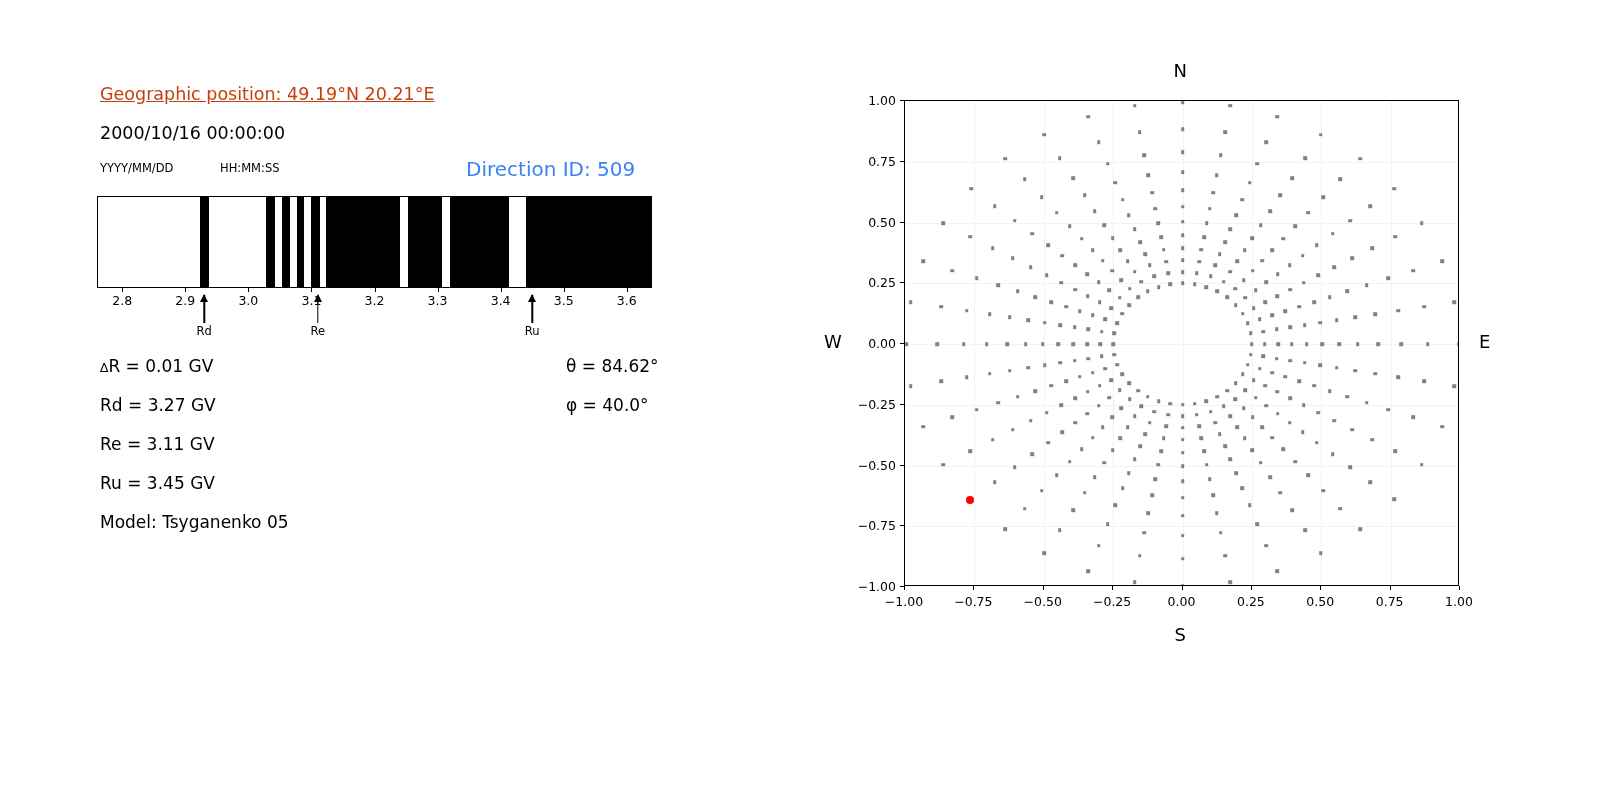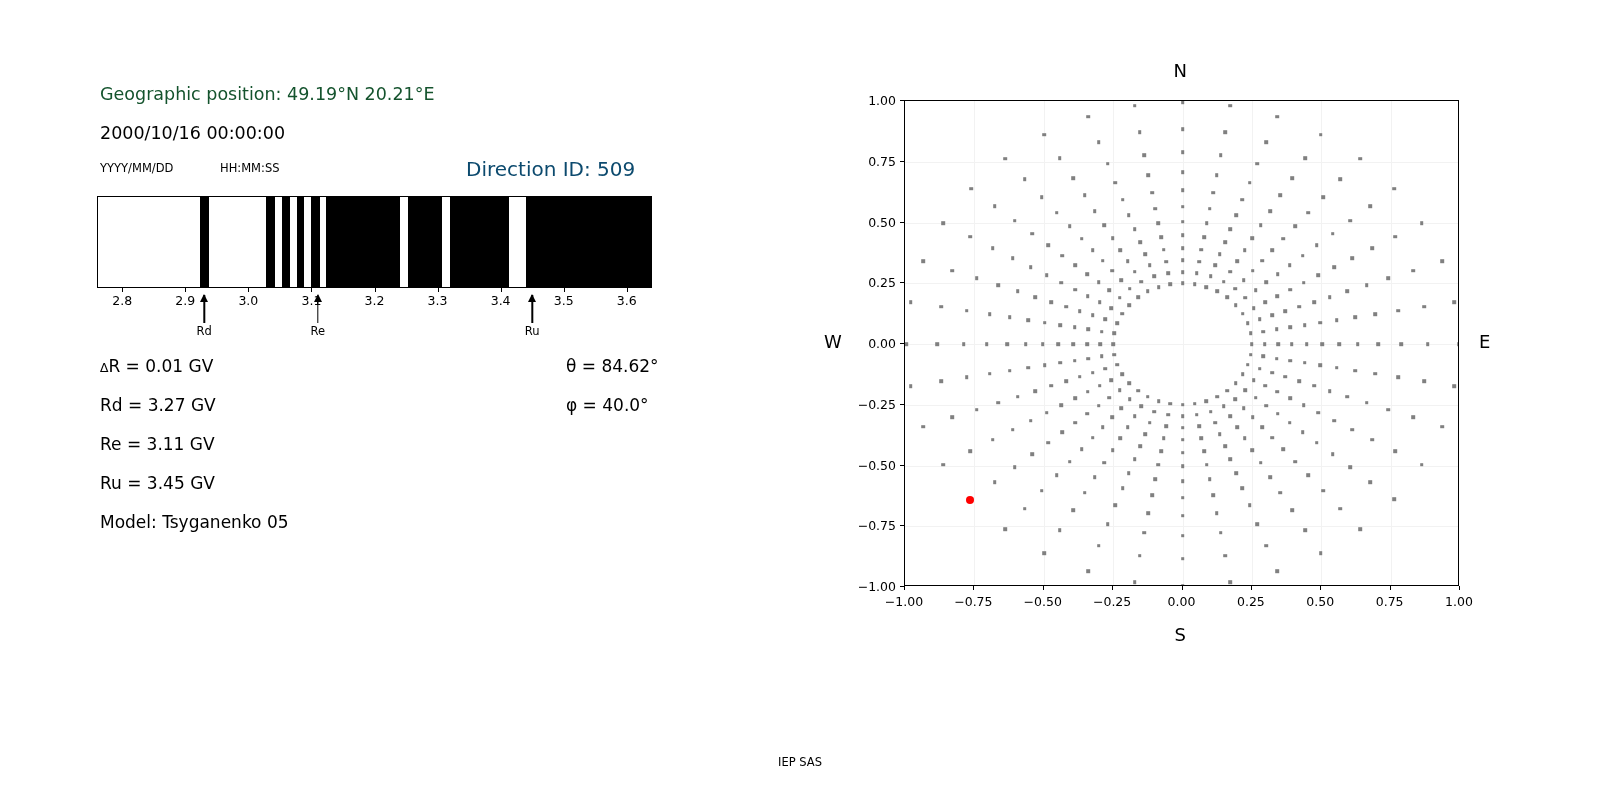--- a/index.html
+++ b/index.html
@@ -14,37 +14,37 @@
     height: 800px;
     background: #ffffff;
     overflow: hidden;
   }
 
   
   #left-panel { position: absolute; left: 0; top: 0; width: 800px; height: 660px; }
 
   .geo-line {
     position: absolute; left: 100px; top: 84px;
-    font-size: 17.5px; color: #14532d;
+    font-size: 17.5px; color: #c2410c; text-decoration: underline;
   }
   .datetime-line {
     position: absolute; left: 100px; top: 123px;
     font-size: 17.5px; color: #000;
   }
   .fmt-date {
     position: absolute; left: 100px; top: 161px;
     font-size: 11.5px; color: #000;
   }
   .fmt-time {
     position: absolute; left: 220px; top: 161px;
     font-size: 11.5px; color: #000;
   }
   .direction-id {
     position: absolute; left: 466px; top: 157px;
-    font-size: 20px; color: #0c4a6e; white-space: nowrap;
+    font-size: 20px; color: #3b82f6; white-space: nowrap;
   }
 
   
   #penumbra-wrap {
     position: absolute;
     left: 97px; top: 196px;
     width: 555px; height: 92px;
   }
   #penumbra-bar {
     position: absolute; left: 0; top: 0;
@@ -743,14 +743,13 @@
       <div class="ax-tick-y" style="left: 100px; top: 221.5px;"></div>
       <div class="yticklabel" style="left: 42px; width: 54px; top: 221.5px;">0.50</div>
       <div class="ax-tick-y" style="left: 100px; top: 160.75px;"></div>
       <div class="yticklabel" style="left: 42px; width: 54px; top: 160.75px;">0.75</div>
       <div class="ax-tick-y" style="left: 100px; top: 100px;"></div>
       <div class="yticklabel" style="left: 42px; width: 54px; top: 100px;">1.00</div>
     </div>
 
   <div id="caption">
   </div>
-  <div id="credit">IEP SAS</div>
 </div>
 
 </body></html>

